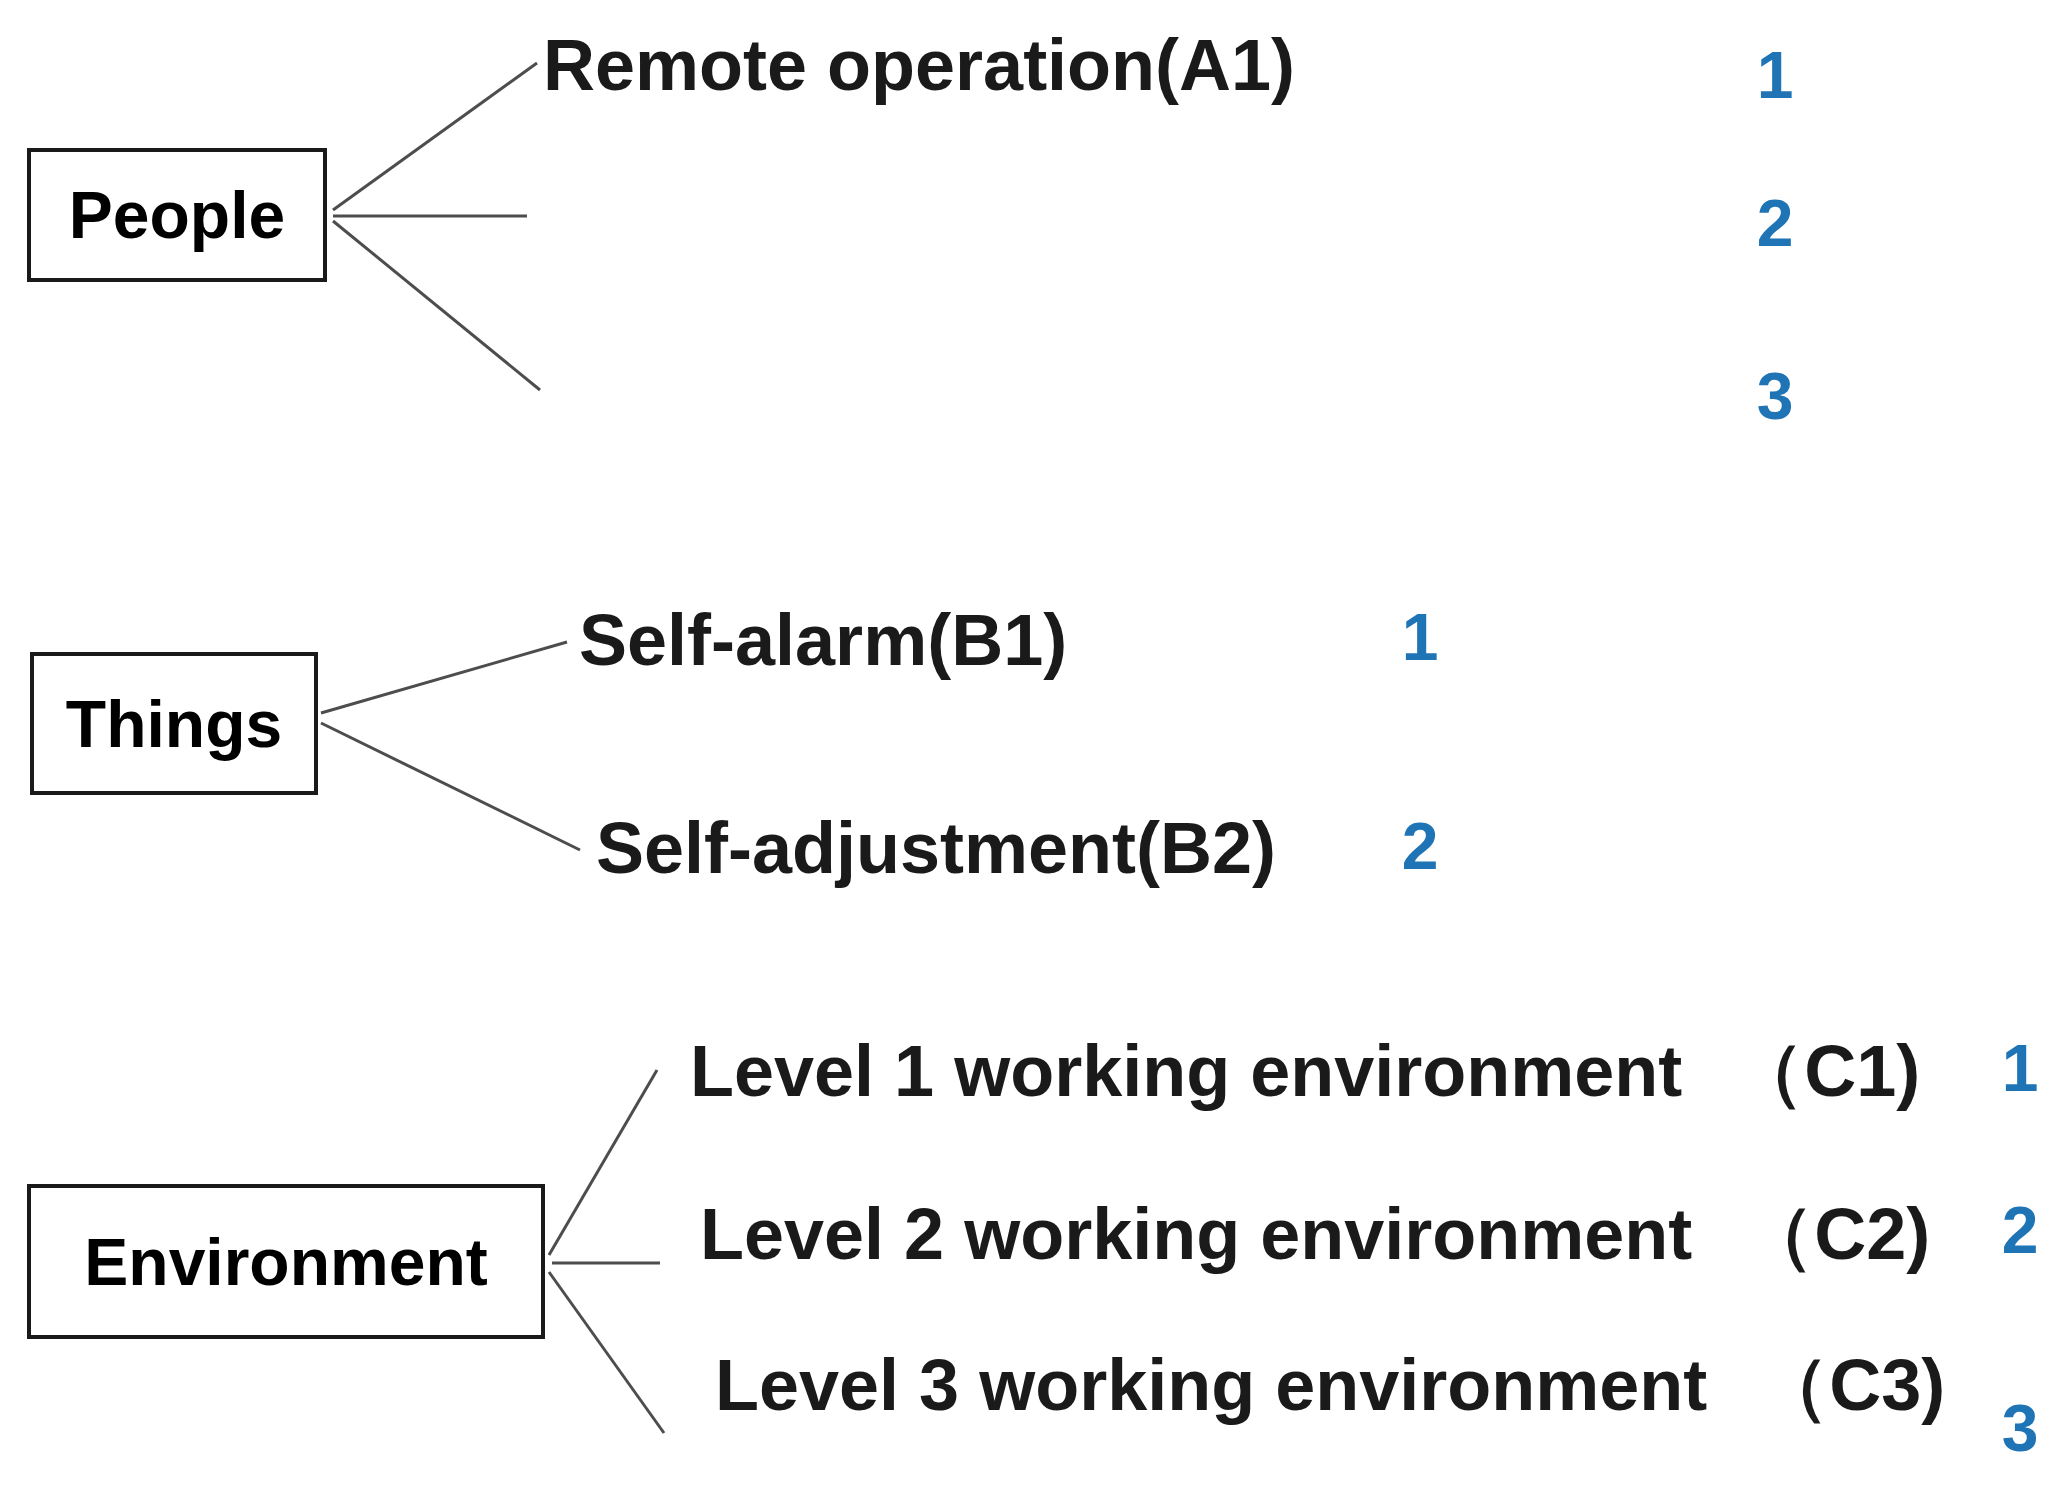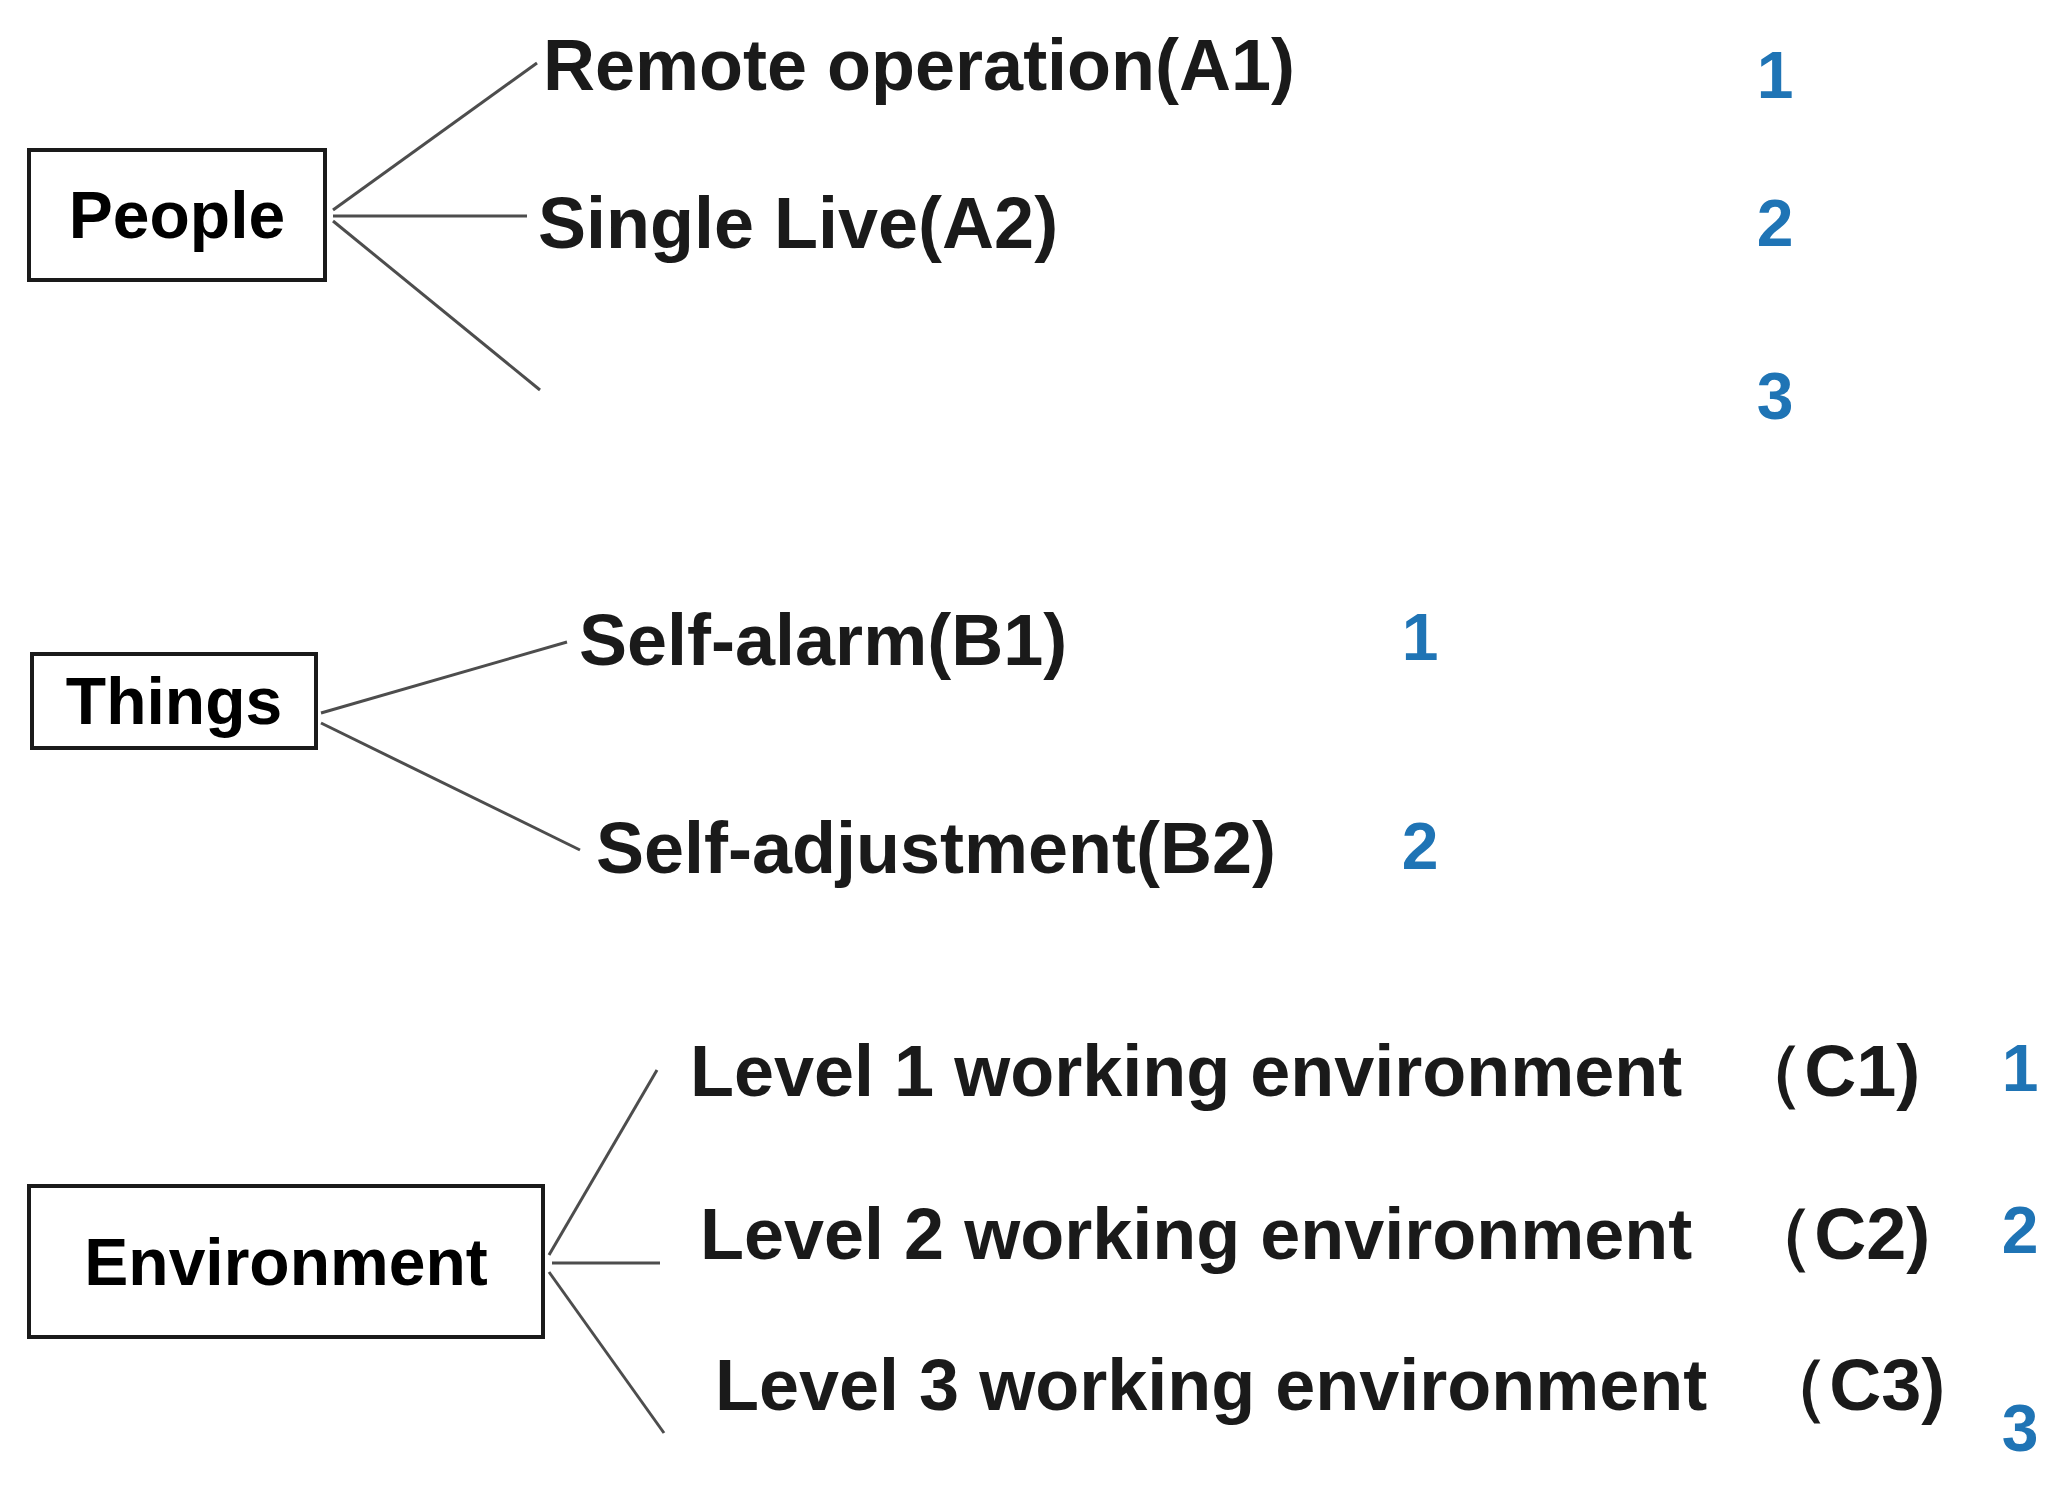--- a/index.html
+++ b/index.html
@@ -54,21 +54,21 @@
   }
   
   #box-people { left: 27px; top: 148px; width: 300px; height: 134px; }
   #leaf-a1 { left: 543px; top: 29px; }
   #leaf-a2 { left: 538px; top: 187px; }
   #leaf-a3 { left: 545px; top: 360px; }
   #num-a1 { left: 1745px; top: 42px; }
   #num-a2 { left: 1745px; top: 190px; }
   #num-a3 { left: 1745px; top: 363px; }
   
-  #box-things { left: 30px; top: 652px; width: 288px; height: 98px; }
+  #box-things { left: 30px; top: 652px; width: 288px; height: 143px; }
   #leaf-b1 { left: 579px; top: 604px; text-align: right; }
   #leaf-b2 { left: 596px; top: 812px; }
   #num-b1 { left: 1390px; top: 604px; }
   #num-b2 { left: 1390px; top: 813px; }
   
   #box-env { left: 27px; top: 1184px; width: 518px; height: 155px; }
   #leaf-c1 { left: 690px; top: 1035px; }
   #leaf-c2 { left: 700px; top: 1198px; }
   #leaf-c3 { left: 715px; top: 1349px; }
   #num-c1 { left: 1990px; top: 1035px; }
@@ -92,23 +92,20 @@
     <line x1="549" y1="1255" x2="657" y2="1070"></line>
     <line x1="552" y1="1263" x2="660" y2="1263"></line>
     <line x1="549" y1="1272" x2="664" y2="1433"></line>
   </svg>
 
   <div class="cat-box" id="box-people">
     <span>People</span>
   </div>
   <div class="leaf" id="leaf-a1">
     <span>Remote operation(A1)</span>
-  </div>
-  <div class="leaf" id="leaf-a2">
-    <span>Single Live(A2)</span>
   </div>
   <div class="num" id="num-a1">1</div>
   <div class="num" id="num-a2">2</div>
   <div class="num" id="num-a3">3</div>
 
   <div class="cat-box" id="box-things">
     <span>Things</span>
   </div>
   <div class="leaf" id="leaf-b1">
     <span>Self-alarm(B1)</span>

